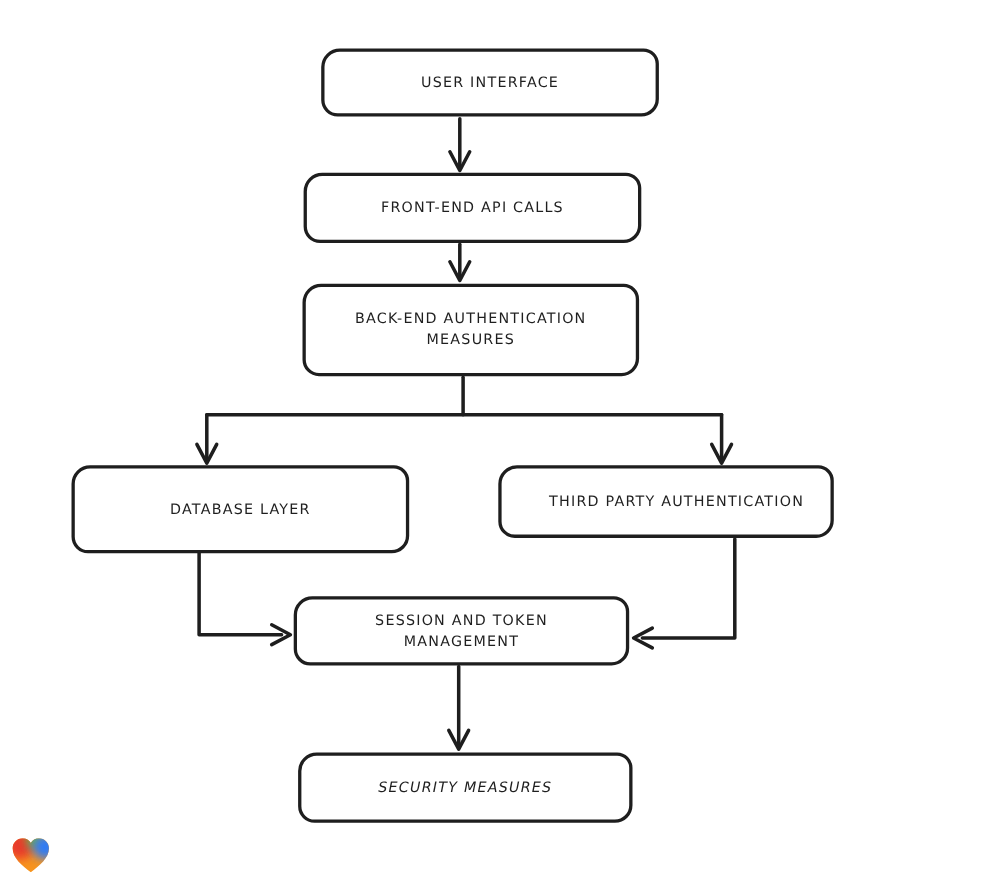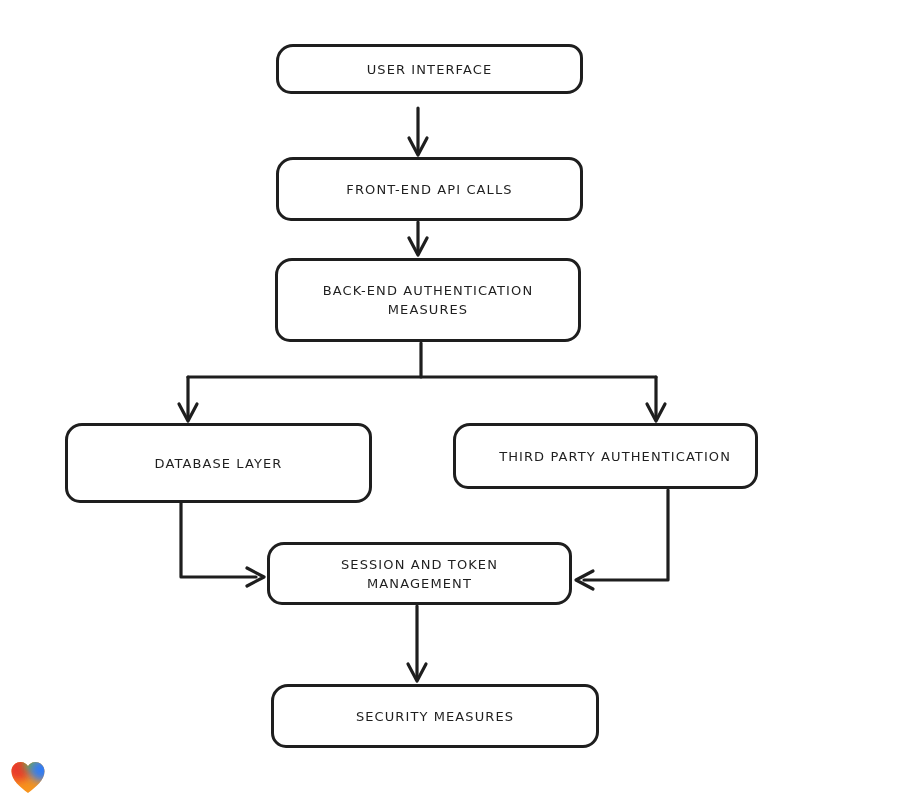--- a/index.html
+++ b/index.html
@@ -38,27 +38,27 @@
     font-size: 13px;
     letter-spacing: 1.1px;
     line-height: 19px;
     color: #1f1f1f;
     border-radius: 17px 14px 16px 15px;
   }
   .node-label {
     display: block;
   }
   
-  #n-ui  { left: 276px; top: 44px;  width: 307px; height: 50px; }
+  #n-ui  { left: 292px; top: 44px;  width: 307px; height: 62px; }
   #n-fe  { left: 276px; top: 157px; width: 307px; height: 64px; }
   #n-be  { left: 275px; top: 258px; width: 306px; height: 84px; }
   #n-db  { left: 65px;  top: 423px; width: 307px; height: 80px; }
   #n-tp  { left: 453px; top: 423px; width: 305px; height: 66px; justify-content: flex-end; }
   #n-ss  { left: 267px; top: 542px; width: 305px; height: 63px; }
-  #n-sm  { left: 271px; top: 684px; width: 328px; height: 64px; }
+  #n-sm  { left: 271px; top: 684px; width: 304px; height: 64px; font-style: italic; }
   .watermark {
     position: absolute;
     left: 10px;
     top: 761px;
     width: 36px;
     height: 34px;
     display: block;
     cursor: pointer;
   }
 </style>

